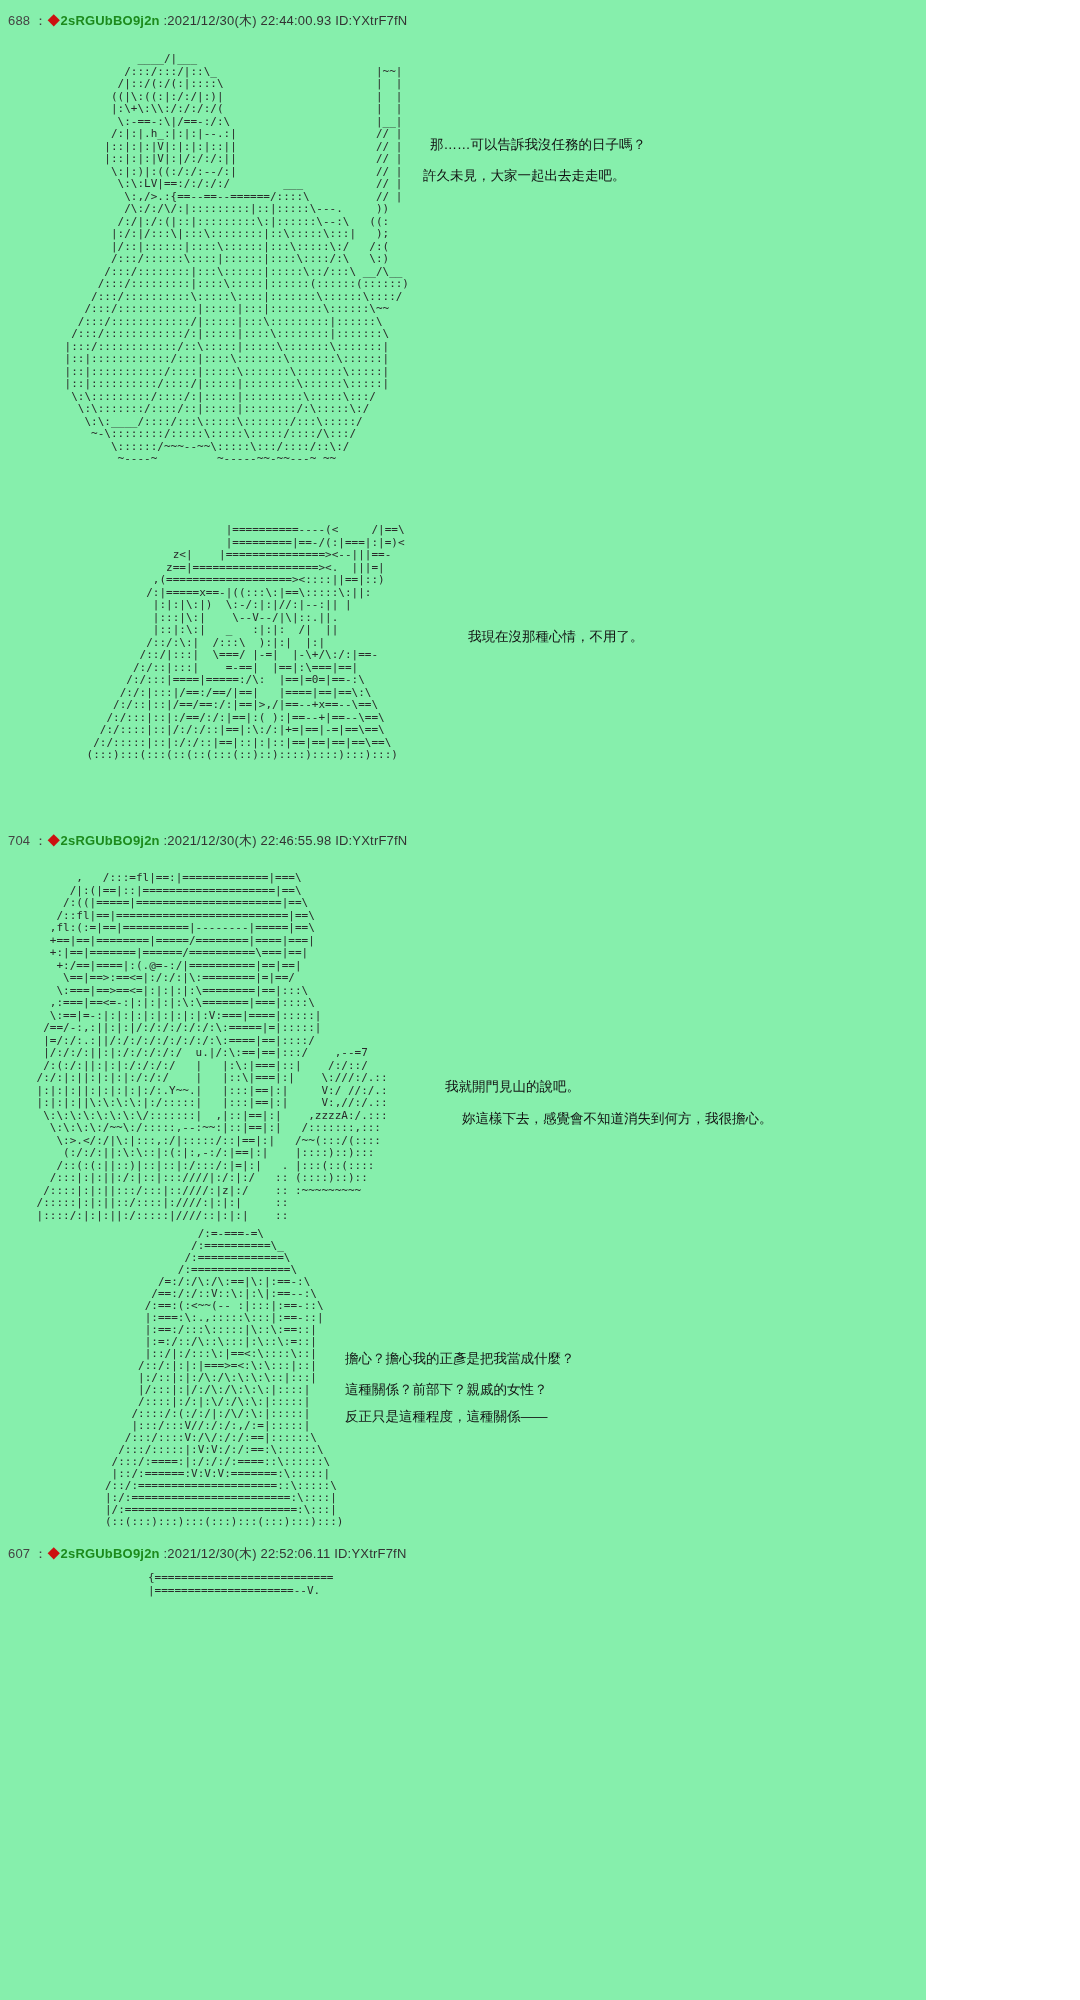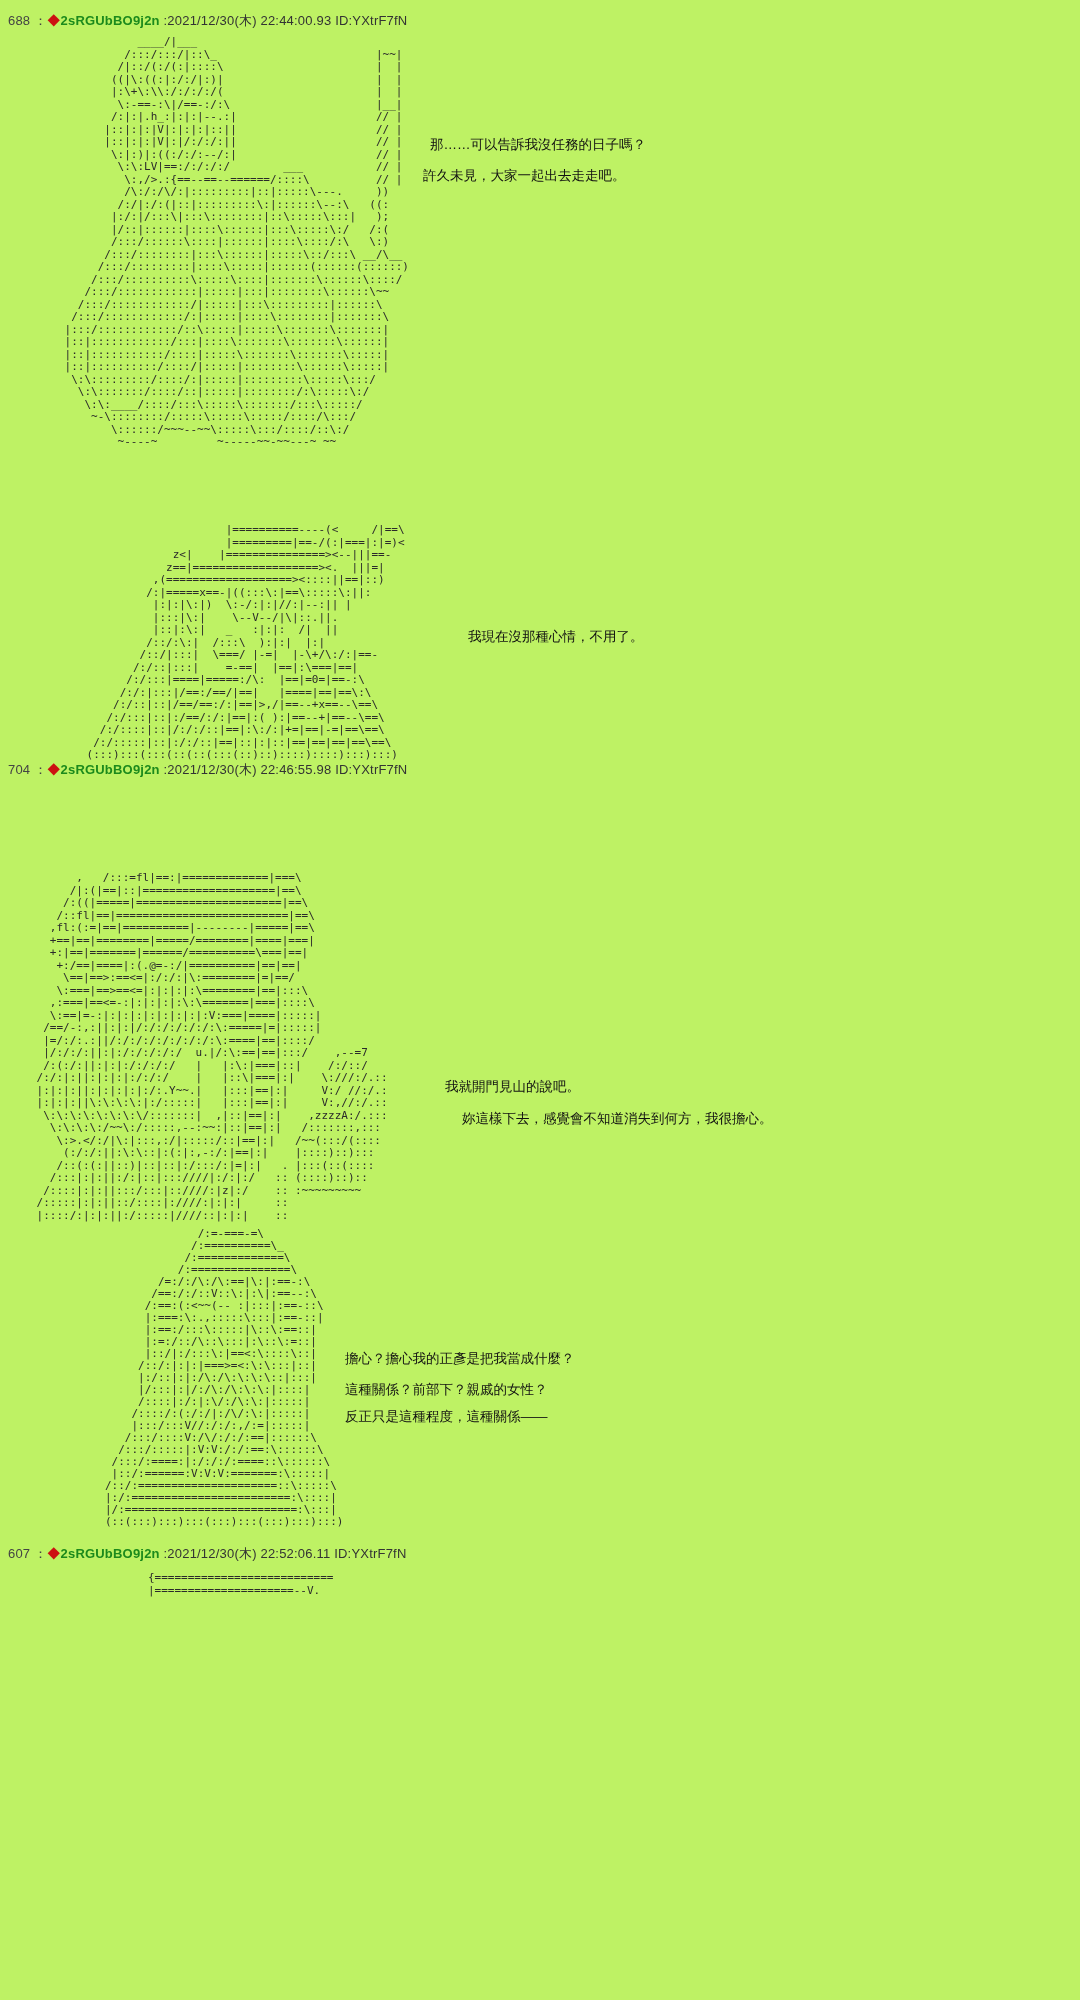--- a/index.html
+++ b/index.html
@@ -1,20 +1,20 @@
 <!DOCTYPE html>
 <html><head>
 <meta charset="utf-8">
 <style>
   html,body{margin:0;padding:0;background:#ffffff;}
   .page{
     position:relative;
-    width:1080px;
+    width:926px;
     height:2000px;
-    background:#bef264;
+    background:#86efac;
     overflow:hidden;
     font-family:"Liberation Sans", sans-serif;
   }
   .post-header{
     position:absolute;
     font-size:13px;
     color:#333333;
     white-space:nowrap;
     letter-spacing:0.2px;
   }
@@ -41,21 +41,21 @@
 </style>
 </head>
 <body>
 
 <div class="page">
 
   <div class="post-header" style="left:8px;top:12px">
     <span class="num">688</span><span class="sep"> ：</span><span class="diamond">◆</span><span class="trip">2sRGUbBO9j2n</span><span class="meta"> :2021/12/30(木) 22:44:00.93 ID:YXtrF7fN</span>
   </div>
 
-  <pre class="aa" style="left:58px;top:36px">            ____/|___
+  <pre class="aa" style="left:58px;top:53px">            ____/|___
           /:::/:::/|::\_                        |~~|
          /|::/(:/(:|::::\                       |  |
         ((|\:((:|:/:/|:)|                       |  |
         |:\+\:\\:/:/:/:/(                       |  |
          \:-==-:\|/==-:/:\                      |__|
         /:|:|.h_:|:|:|--.:|                     // |
        |::|:|:|V|:|:|:|::||                     // |
        |::|:|:|V|:|/:/:/:||                     // |
         \:|:)|:((:/:/:--/:|                     // |
          \:\:LV|==:/:/:/:/        ___           // |
@@ -100,21 +100,21 @@
        /:/:::|====|=====:/\:  |==|=0=|==-:\
       /:/:|:::|/==:/==/|==|   |====|==|==\:\
      /:/::|::|/==/==:/:|==|&gt;,/|==--+x==--\==\
     /:/:::|::|:/==/:/:|==|:( ):|==--+|==--\==\
    /:/::::|::|/:/:/::|==|:\:/:|+=|==|-=|==\==\
   /:/:::::|::|:/:/::|==|::|:|::|==|==|==|==\==\
  (:::):::(:::(::(::(:::(::)::)::::)::::):::):::)</pre>
 
   <div class="dlg" style="left:468px;top:628px">我現在沒那種心情，不用了。</div>
 
-  <div class="post-header" style="left:8px;top:761px">
+  <div class="post-header" style="left:8px;top:832px">
     <span class="num">704</span><span class="sep"> ：</span><span class="diamond">◆</span><span class="trip">2sRGUbBO9j2n</span><span class="meta"> :2021/12/30(木) 22:46:55.98 ID:YXtrF7fN</span>
   </div>
 
   <pre class="aa" style="left:30px;top:872px">       ,   /:::=fl|==:|=============|===\
       /|:(|==|::|====================|==\
      /:((|=====|======================|==\
     /::fl|==|==========================|==\
    ,fl:(:=|==|==========|--------|=====|==\
    +==|==|========|=====/========|====|===|
    +:|==|=======|======/==========\===|==|

